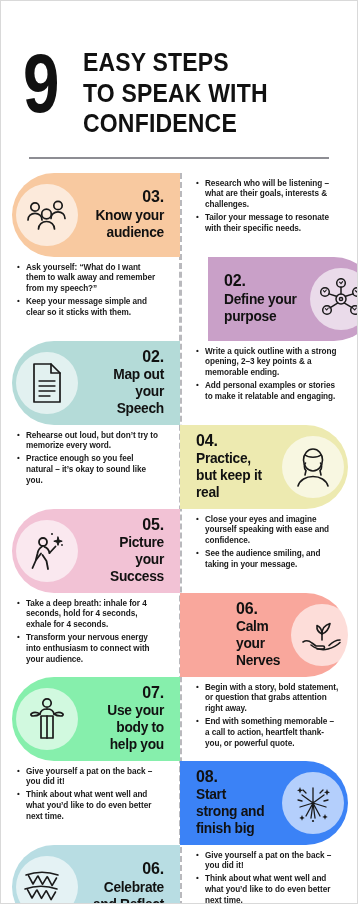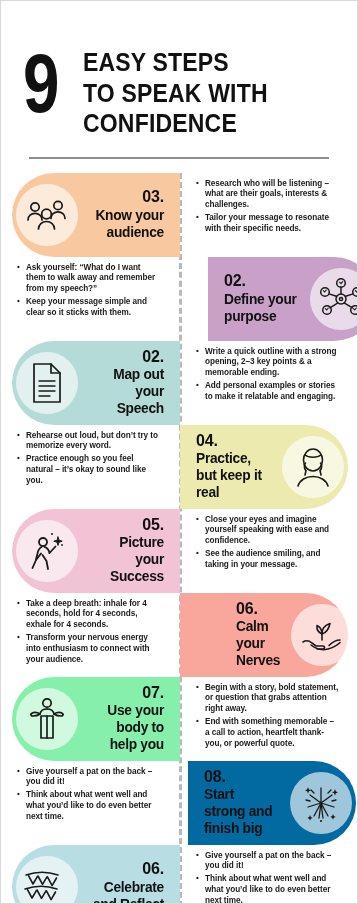--- a/index.html
+++ b/index.html
@@ -392,21 +392,21 @@
       <div class="row">
         <div class="slot">
           <div class="bullets for-right-card">
             <ul>
               <li>Give yourself a pat on the back – you did it!</li>
               <li>Think about what went well and what you’d like to do even better next time.</li>
             </ul>
           </div>
         </div>
         <div class="slot">
-          <div class="card right-card" style="background: #0369a1; margin-left: 8px;">
+          <div class="card right-card" style="background: #3b82f6;">
             <div class="card-text">
               <div class="step-num">08.</div>
               <div class="step-title">Start strong and finish big</div>
             </div>
             <div class="icon-bubble">
               <svg width="46" height="44" viewBox="0 0 46 44" fill="none" stroke="#1a1a1a" stroke-width="1.3" stroke-linecap="round">
       <path d="M23 22V7M23 22l-11-8M23 22l11-8M23 22l-13 4M23 22l13 4M23 22l-7 13M23 22l7 13M23 22l-2 15M23 22l2 15"></path>
       <path d="M16 12l-3-3M30 12l3-3M12 20l-4-1M34 20l4-1"></path>
       <path d="M10 6l.9 2.4L13 9.3l-2.1.9L10 12.6l-.9-2.4L7 9.3l2.1-.9z" fill="#1a1a1a" stroke="none"></path>
       <path d="M37 8l.9 2.4 2.1.9-2.1.9L37 14.6l-.9-2.4L34 11.3l2.1-.9z" fill="#1a1a1a" stroke="none"></path>

